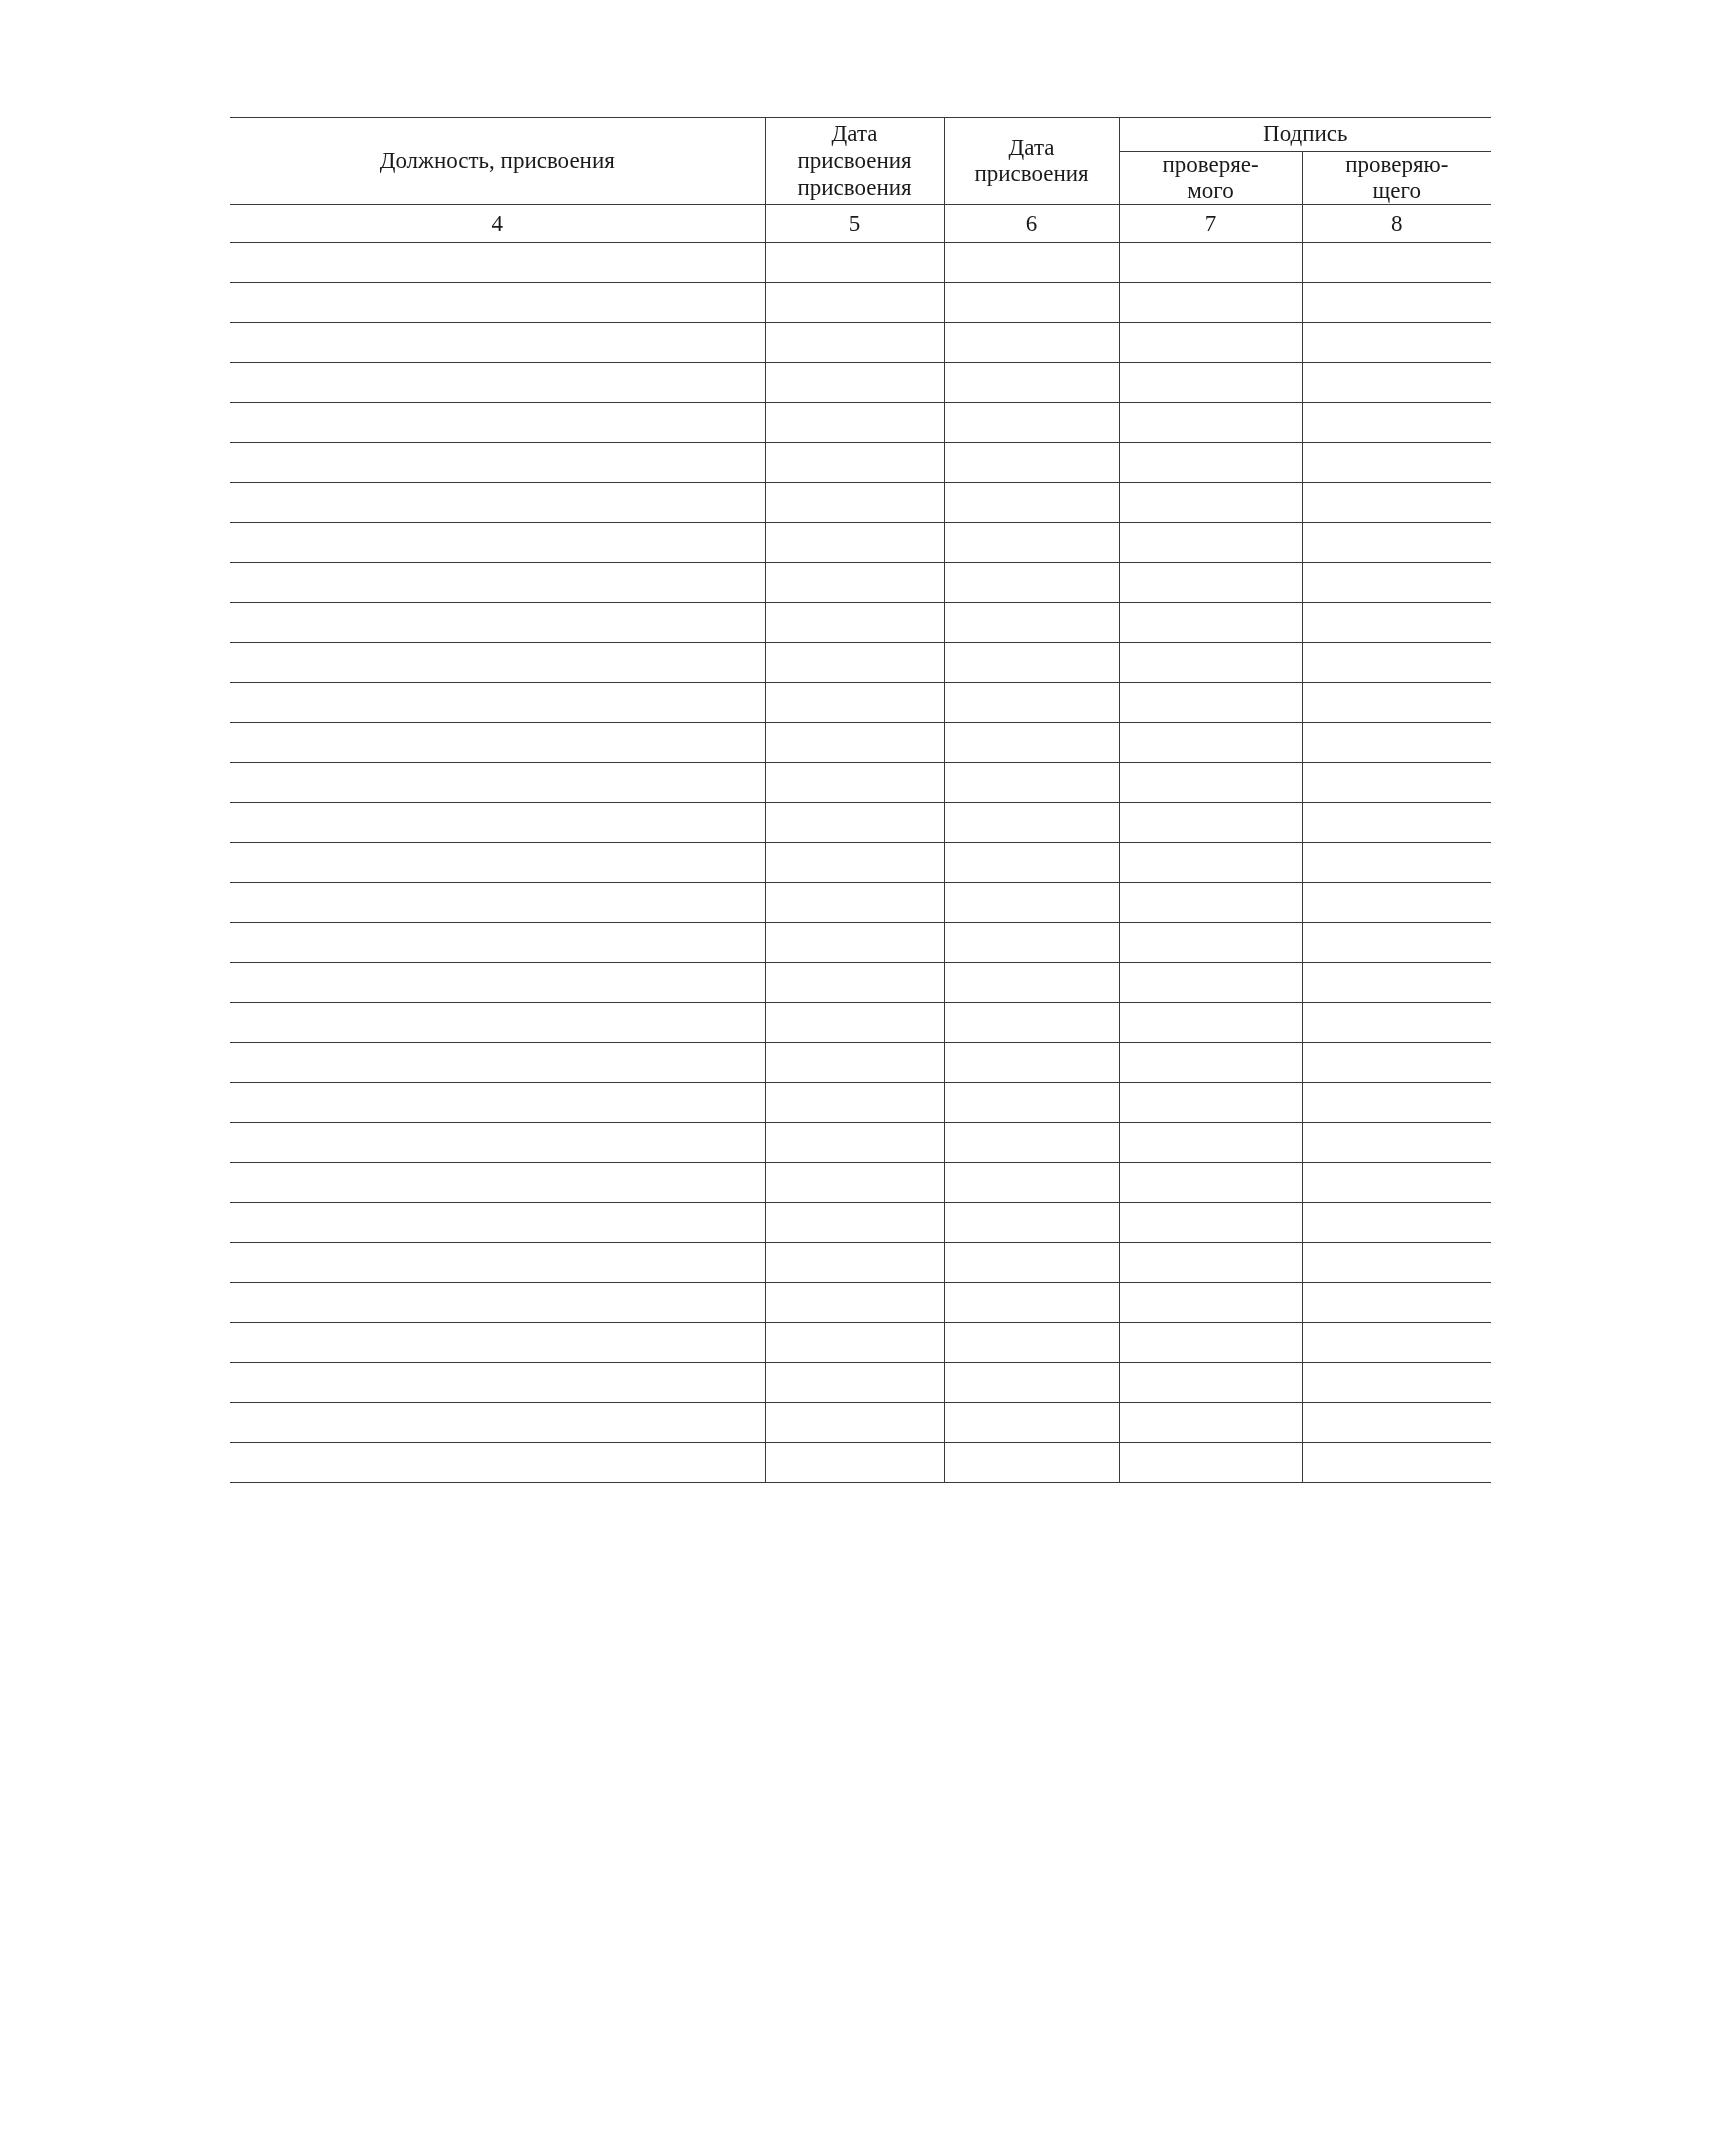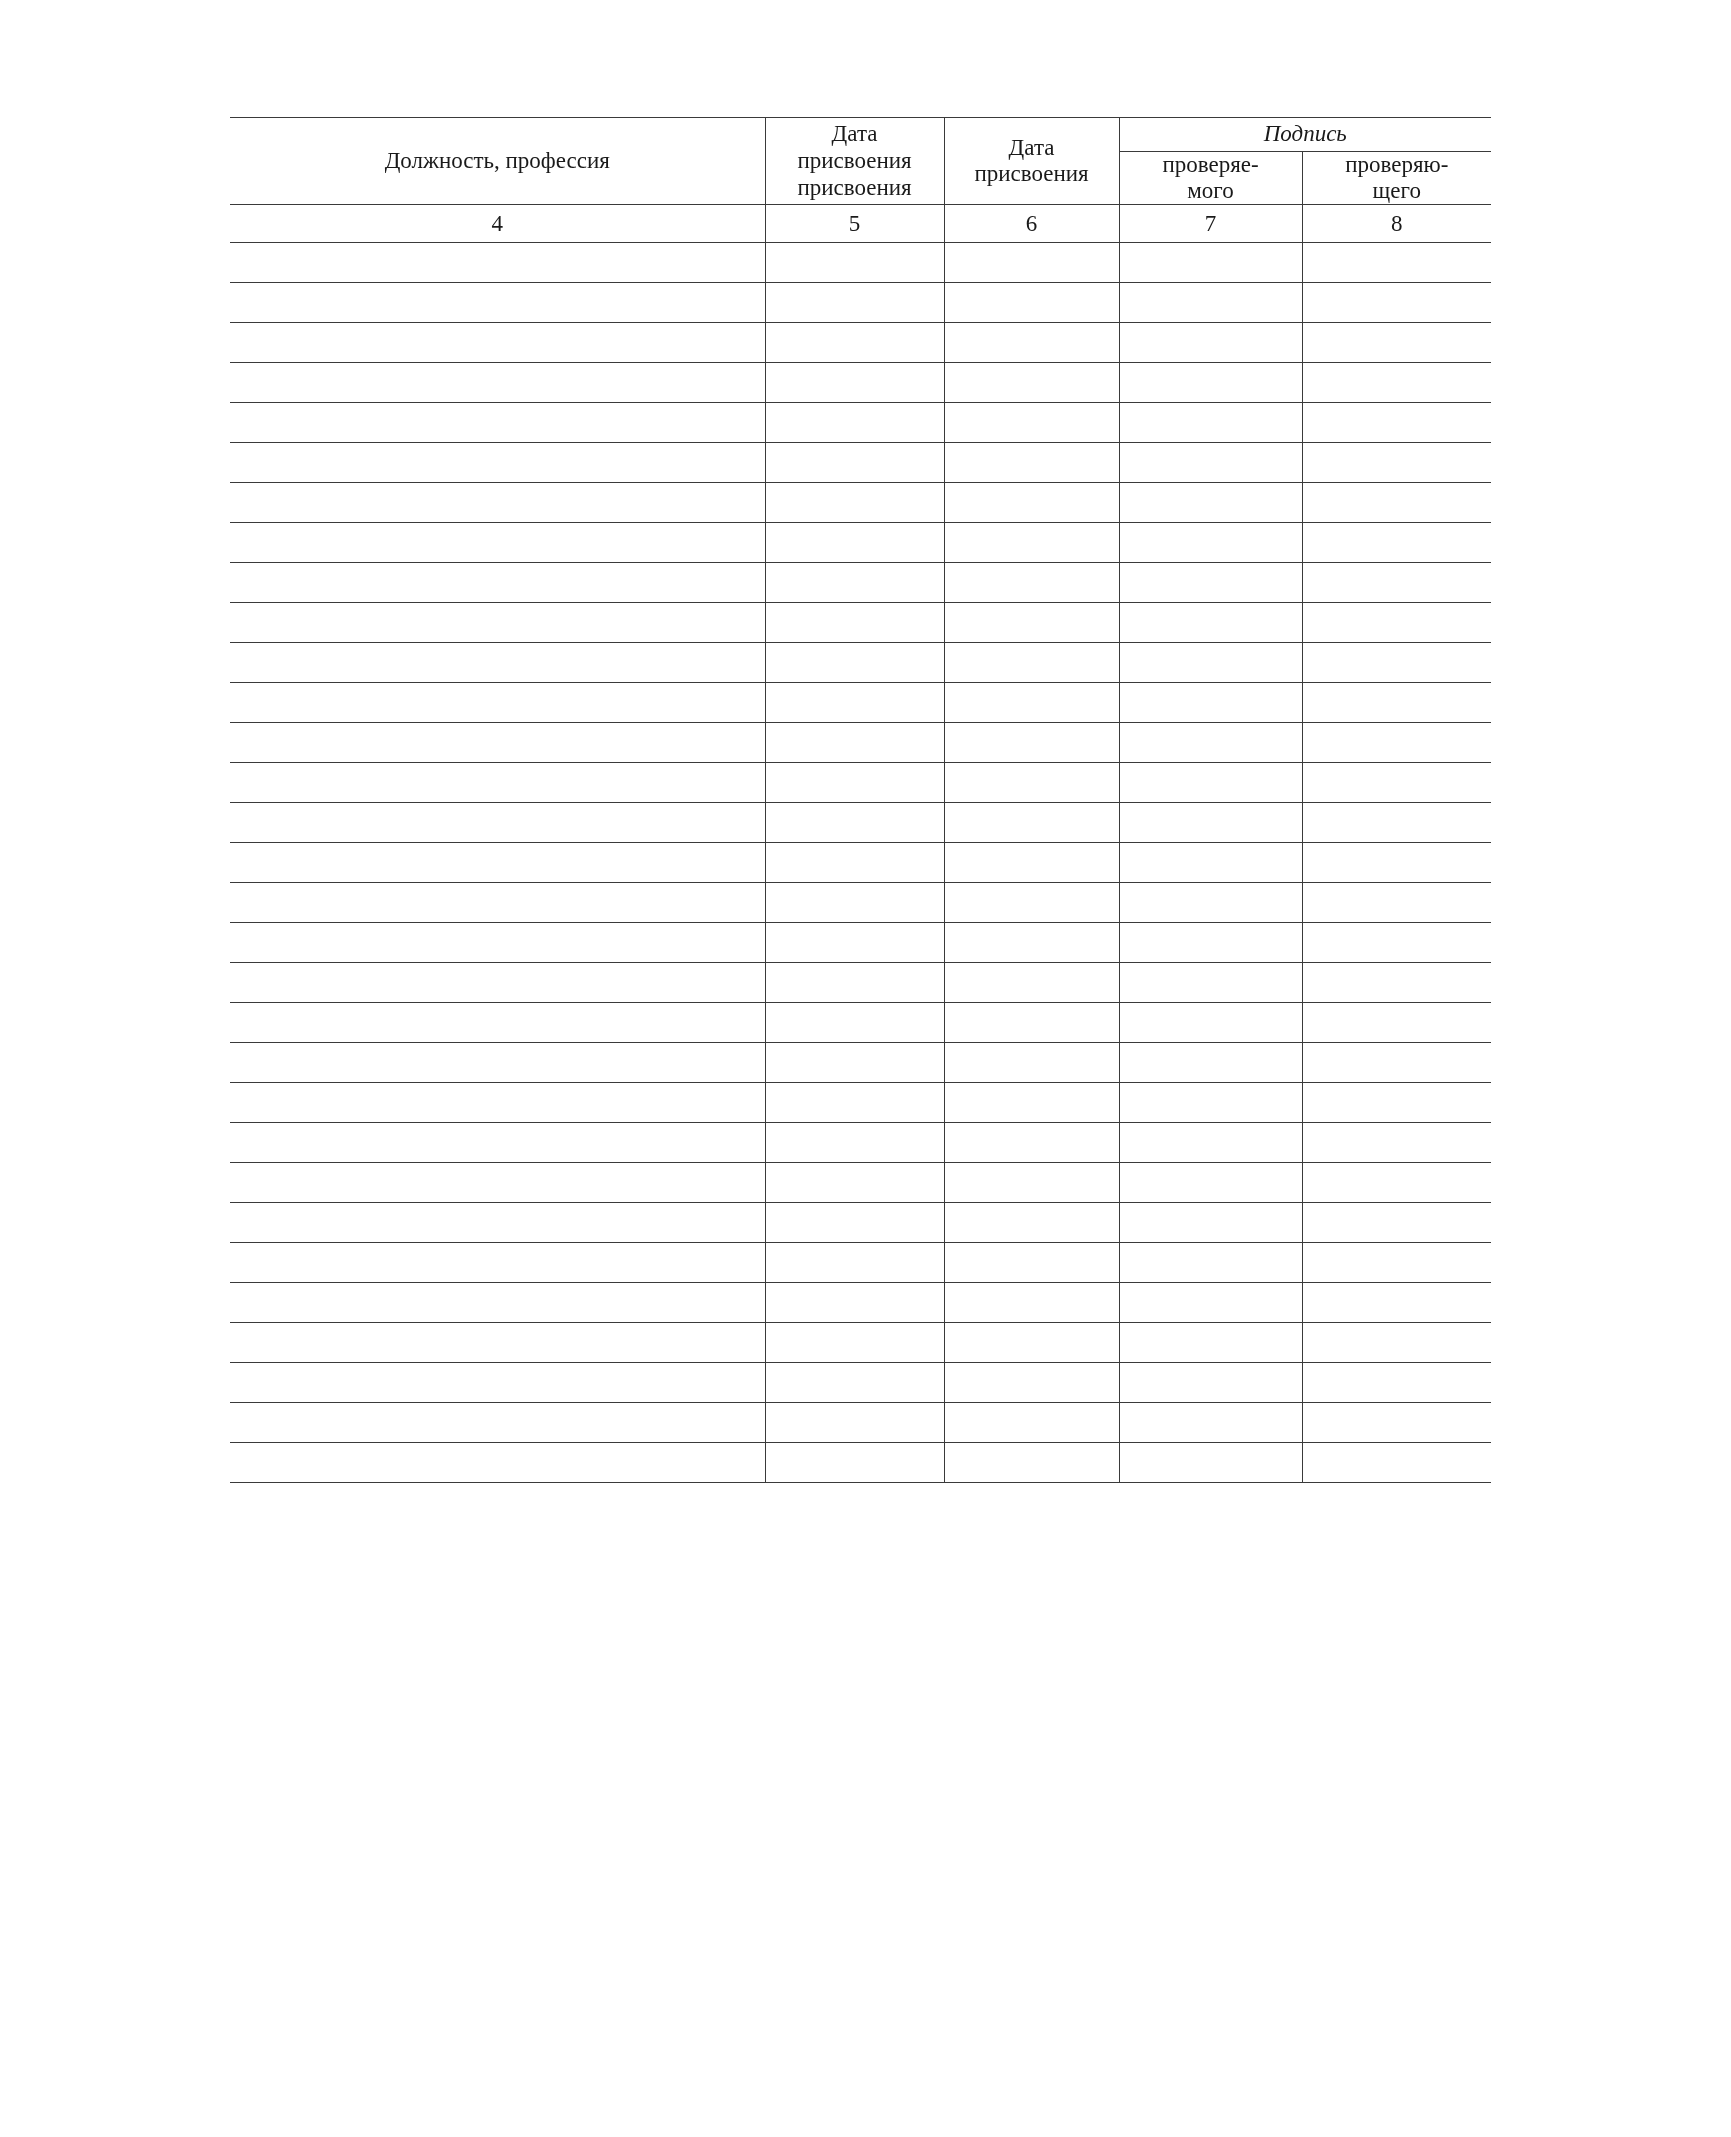--- a/index.html
+++ b/index.html
@@ -54,21 +54,20 @@
     line-height: 1.16;
     text-align: center;
     vertical-align: middle;
     padding: 4.6px 5.5px 6.4px 5.5px;
   }
   th.head.tall { height: 84px; }
   th.sig-group {
     height: 33px;
     padding-top: 3.7px;
     padding-bottom: 1.8px;
-    font-style: italic;
   }
   th.sig-sub {
     height: 51px;
     font-size: 23px;
     line-height: 1.14;
   }
   td.numrow {
     height: 37px;
     text-align: center;
     vertical-align: middle;
@@ -90,21 +89,21 @@
       <colgroup>
         <col class="c-pos">
           <col class="c-prev">
           <col class="c-date">
           <col class="c-sig1">
           <col class="c-sig2">
       </colgroup>
       <thead>
         <tr>
           <th class="head tall" rowspan="2">
-            <span>Должность, профессия</span>
+            <span>Должность, присвоения</span>
           </th>
           <th class="head tall" rowspan="2">
             <div>Дата</div>
             <div>присвоения</div>
             <div>присвоения</div>
           </th>
           <th class="head tall" rowspan="2">
             <div>Дата</div>
             <div>присвоения</div>
           </th>

